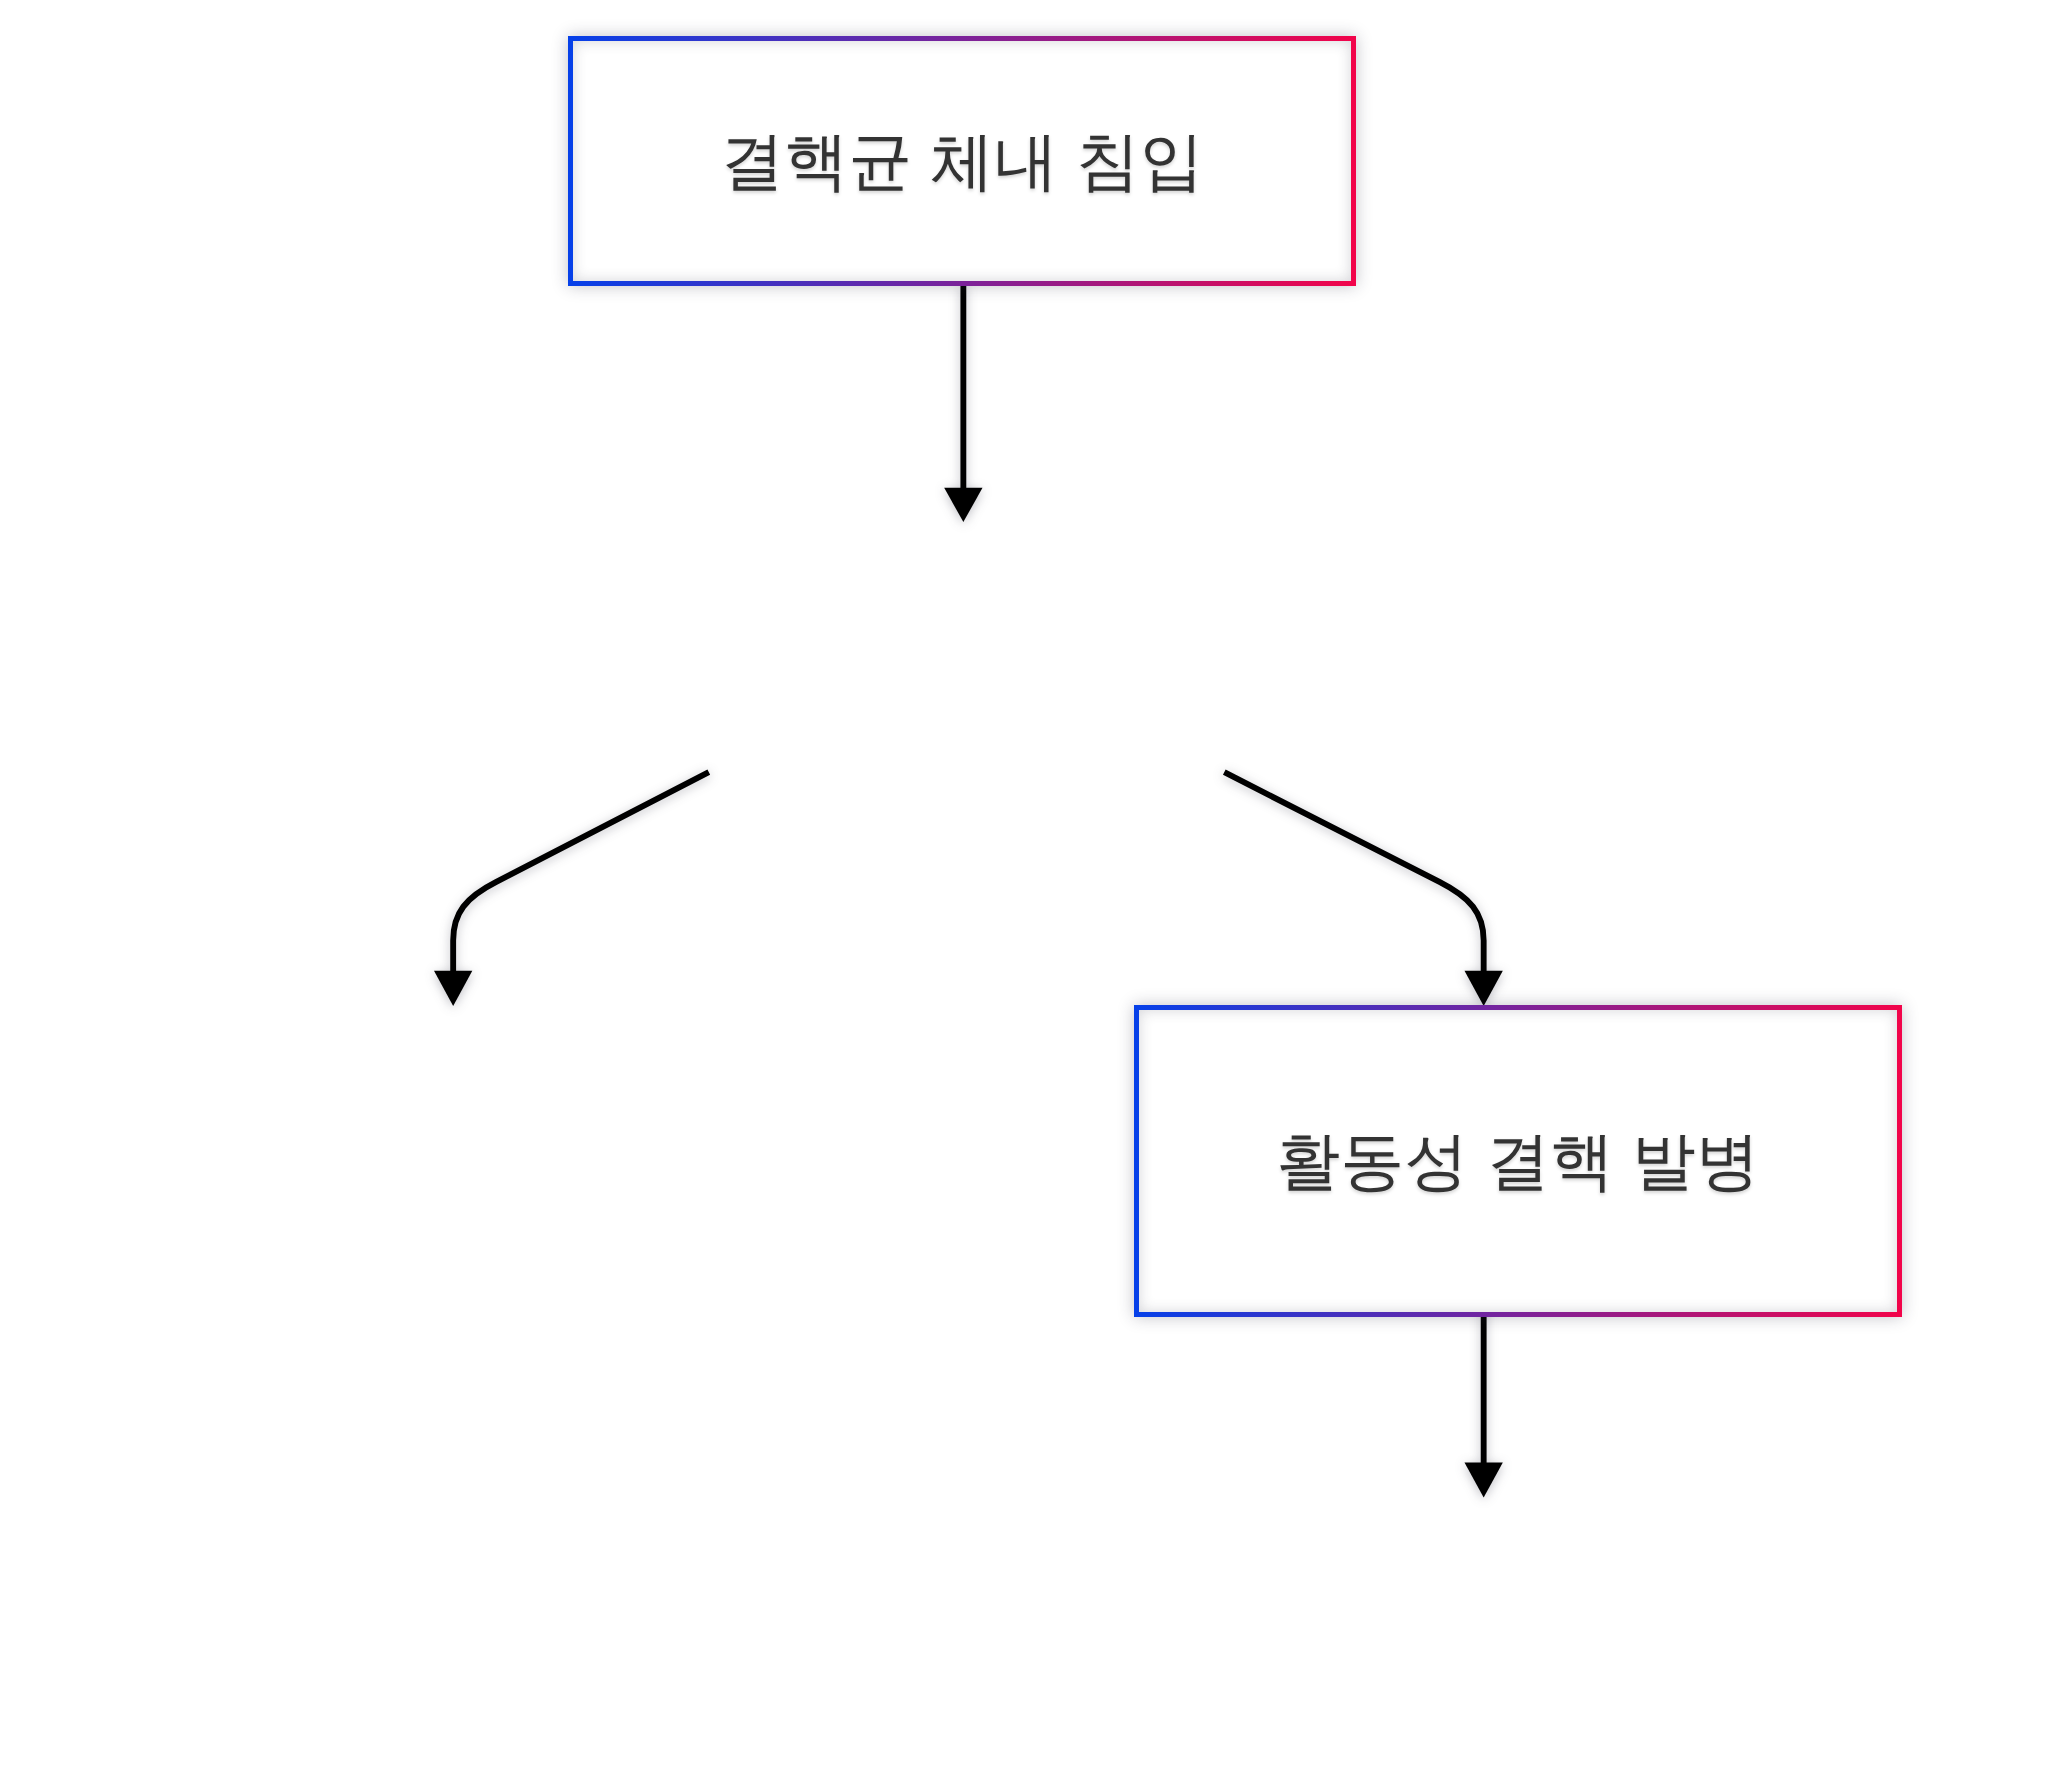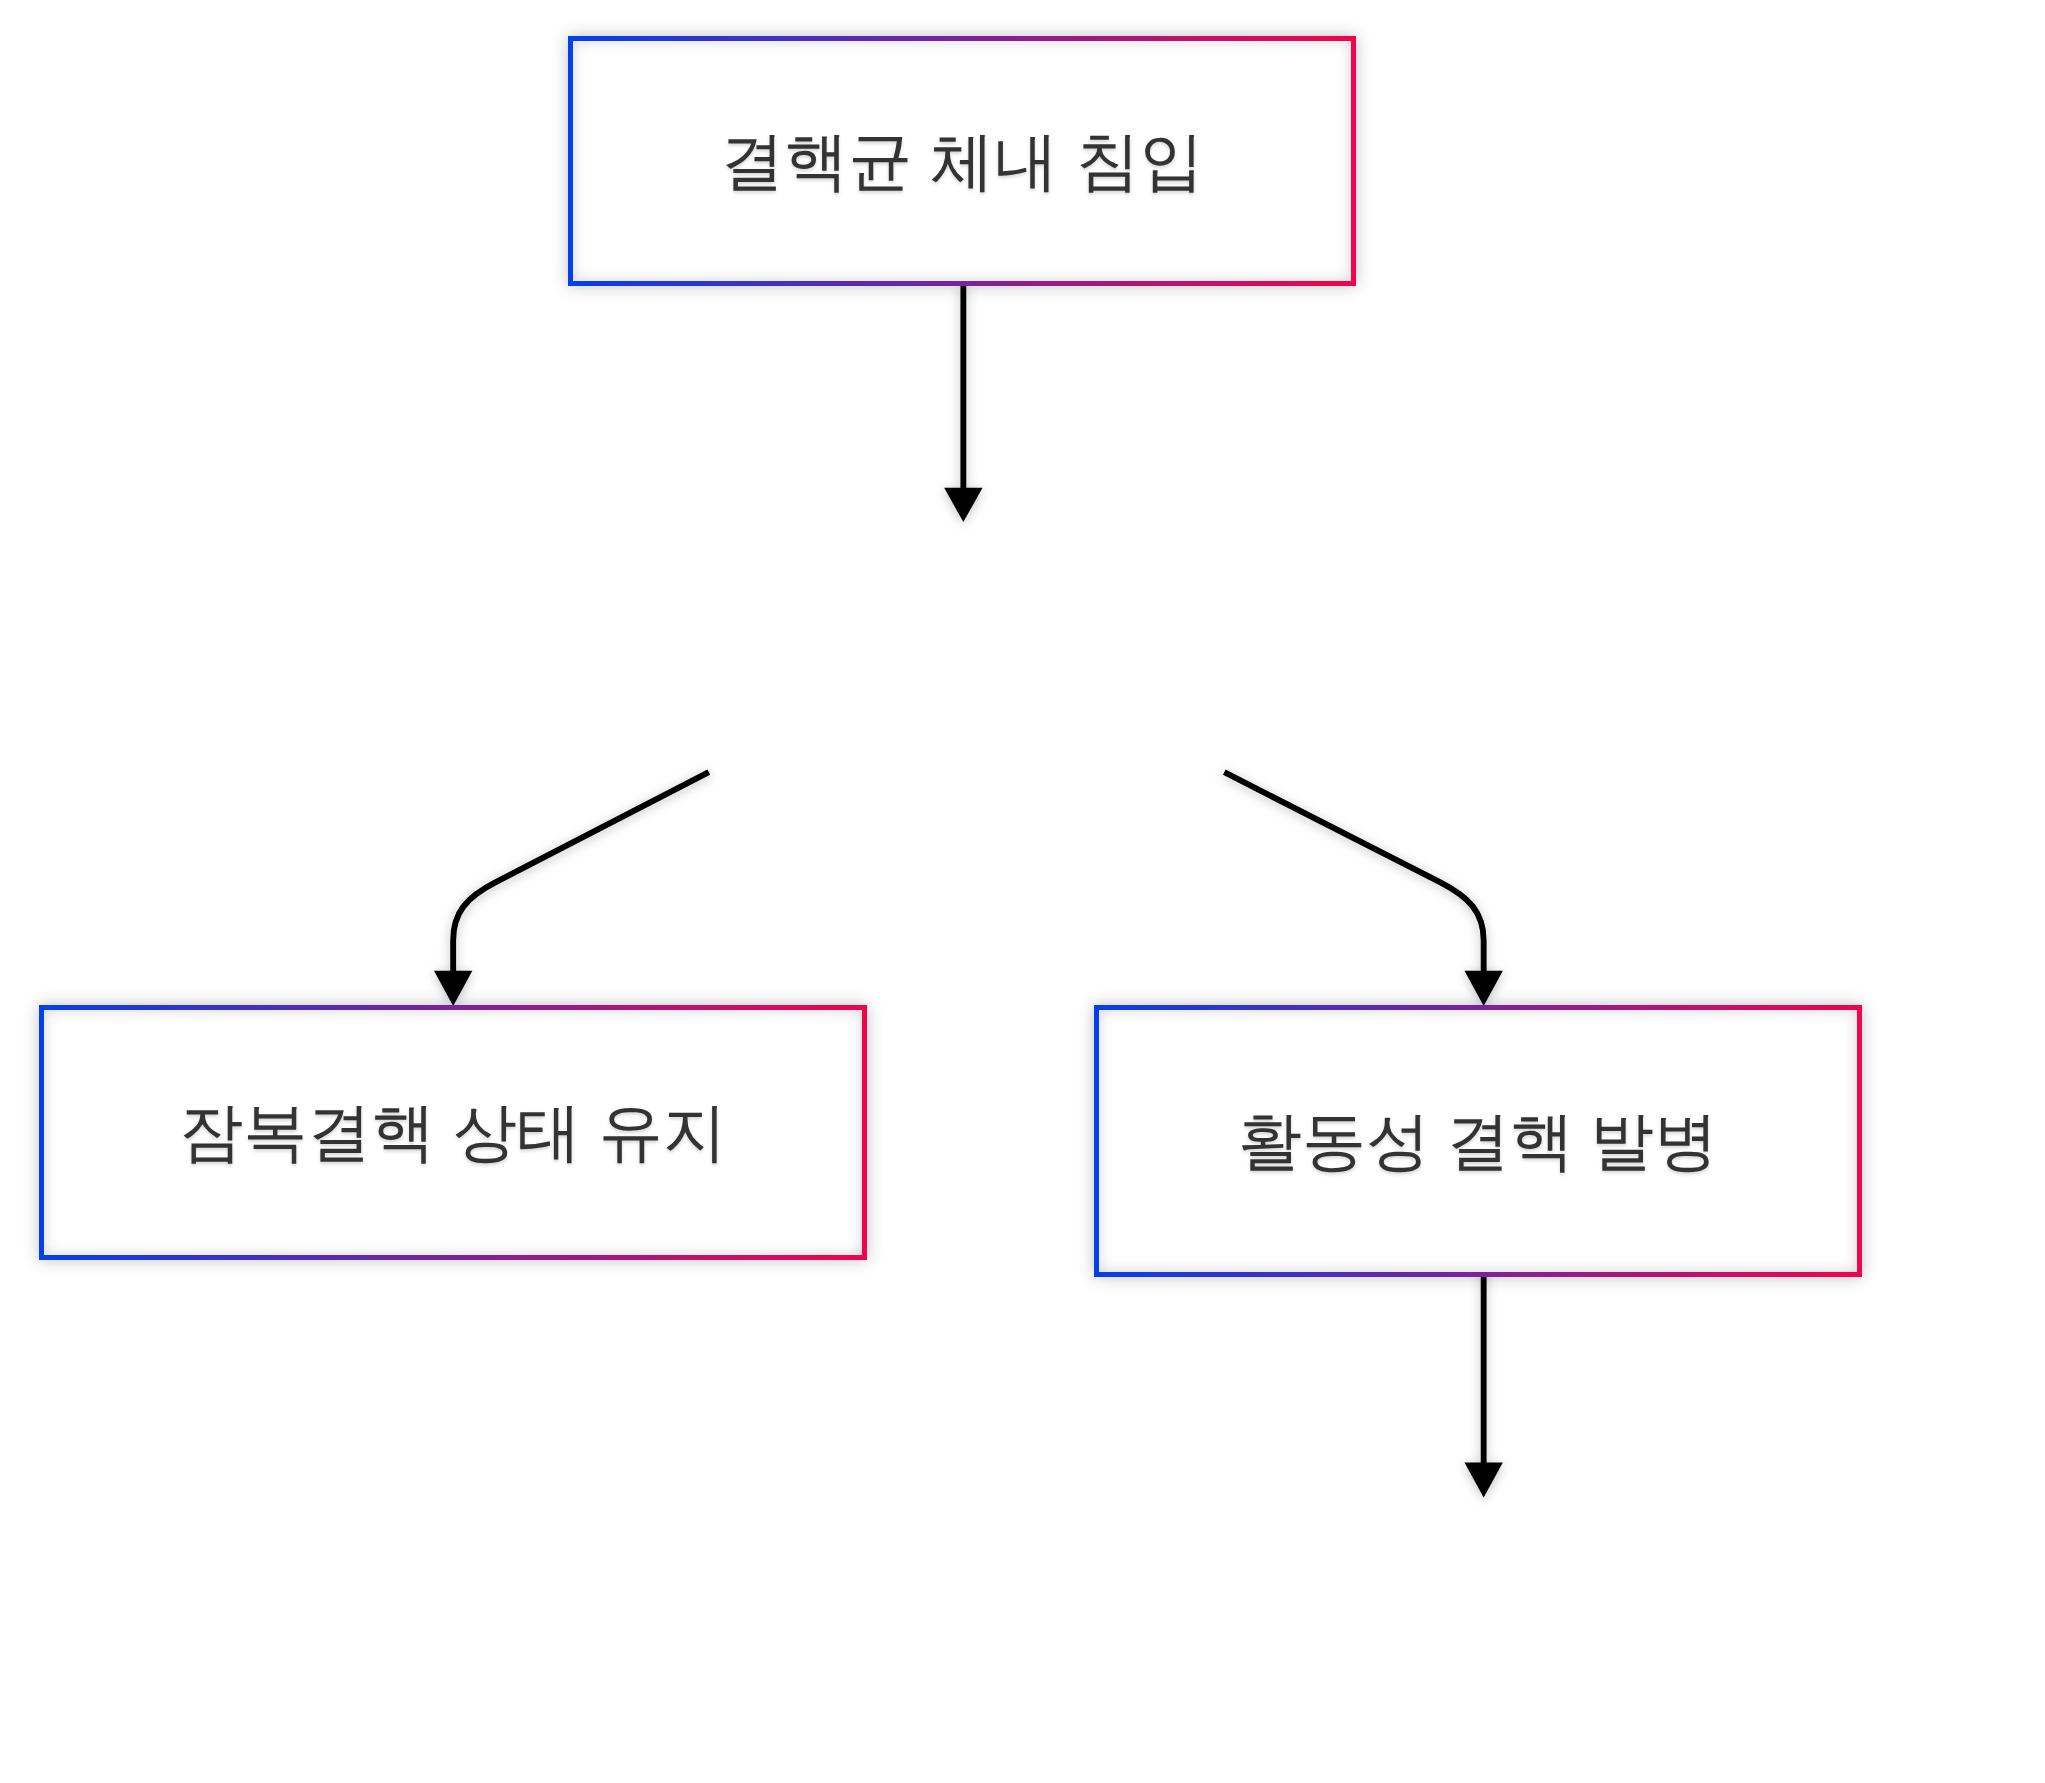--- a/index.html
+++ b/index.html
@@ -55,21 +55,21 @@
     font-size: 64px;
     font-weight: 500;
     color: #333333;
     white-space: nowrap;
     text-shadow: 0 1.6px 3.7px rgba(0, 0, 0, 0.18);
   }
   
   #node-invasion { left: 568px; top: 36px;   width: 788px; height: 250px; }
   #node-immune   { left: 607px; top: 521px;  width: 714px; height: 250px; }
   #node-latent   { left: 39px;   top: 1005px; width: 828px; height: 255px; }
-  #node-active   { left: 1094px; top: 1005px; width: 768px; height: 272px; font-family: Liberation Serif, serif; }
+  #node-active   { left: 1134px; top: 1005px; width: 768px; height: 312px; }
   #node-spread   { left: 943px; top: 1497px; width: 1081px; height: 255px; }
 </style>
 </head>
 <body>
 
 <div class="canvas">
 
   <svg class="edges-layer" viewBox="0 0 3840 3348">
     <g>
       <path class="edge-line" d="M 1808 534 L 1808 918"></path>
@@ -89,25 +89,20 @@
     </g>
   </svg>
 
   <div class="node" id="node-invasion">
     <div class="node-inner">
       <span class="node-label">결핵균 체내 침입</span>
     </div>
   </div>
 
 
-  <div class="node" id="node-latent">
-    <div class="node-inner">
-      <span class="node-label">잠복결핵 상태 유지</span>
-    </div>
-  </div>
 
   <div class="node" id="node-active">
     <div class="node-inner">
       <span class="node-label">활동성 결핵 발병</span>
     </div>
   </div>
 
 
 </div>
 

